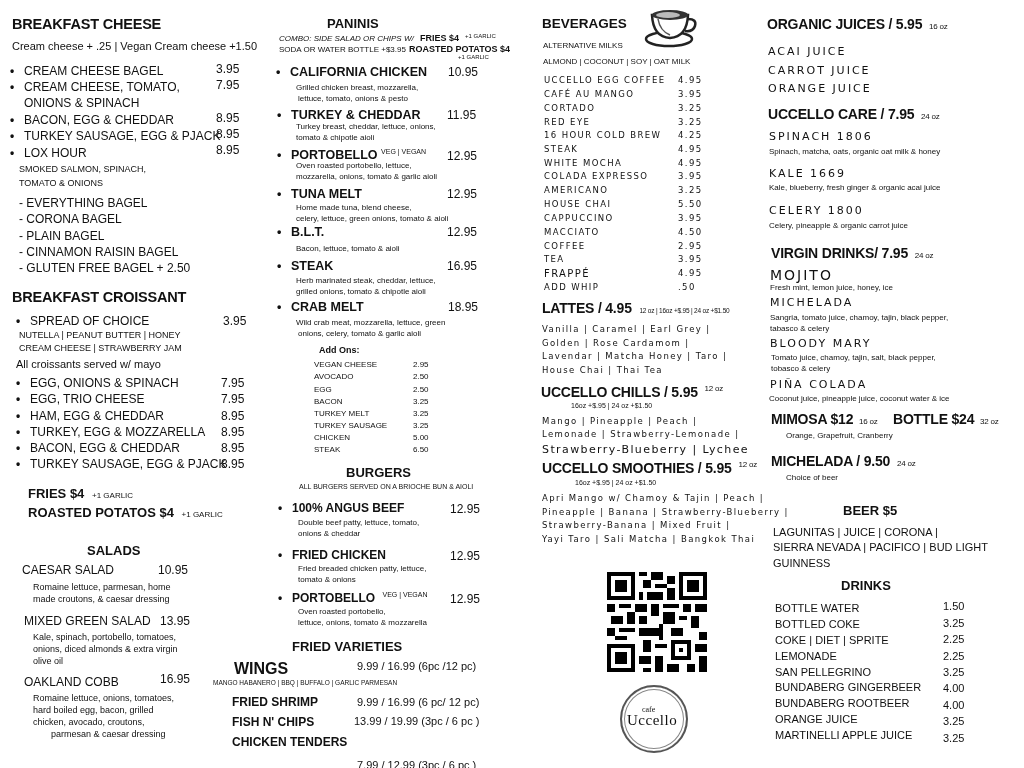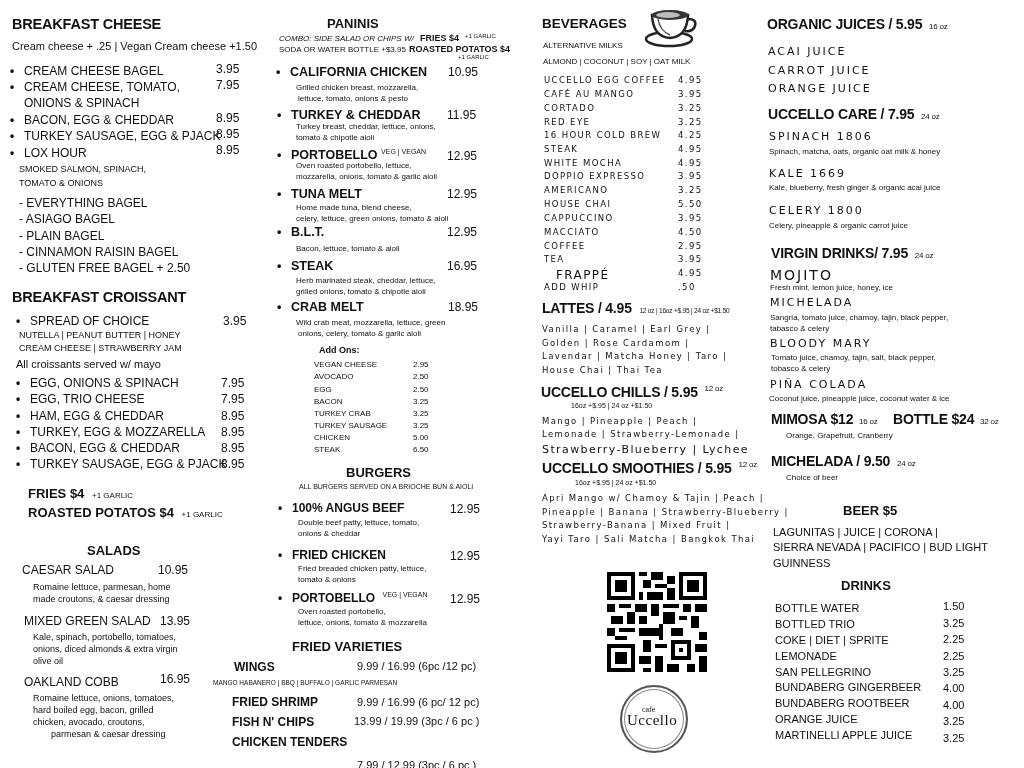--- a/index.html
+++ b/index.html
@@ -33,21 +33,21 @@
   <div class="row bul t12" style="left:24px;top:113px">BACON, EGG &amp; CHEDDAR</div>
   <div class="price t12" style="left:216px;top:111px">8.95</div>
   <div class="row bul t12" style="left:24px;top:129px">TURKEY SAUSAGE, EGG &amp; PJACK</div>
   <div class="price t12" style="left:216px;top:127px">8.95</div>
   <div class="row bul t12" style="left:24px;top:146px">LOX HOUR</div>
   <div class="price t12" style="left:216px;top:143px">8.95</div>
   <div class="row t9" style="left:19px;top:164px">SMOKED SALMON, SPINACH,</div>
   <div class="row t9" style="left:19px;top:178px">TOMATO  &amp; ONIONS</div>
 
   <div class="row t12" style="left:19px;top:196px">- EVERYTHING BAGEL</div>
-  <div class="row t12" style="left:19px;top:212px">- ASIAGO BAGEL</div>
+  <div class="row t12" style="left:19px;top:212px">- CORONA BAGEL</div>
   <div class="row t12" style="left:19px;top:229px">- PLAIN BAGEL</div>
   <div class="row t12" style="left:19px;top:245px">- CINNAMON RAISIN BAGEL</div>
   <div class="row t12" style="left:19px;top:261px">- GLUTEN FREE BAGEL  + 2.50</div>
 </div>
 
 <div>
   <div class="abs h" style="left:12px;top:289px;font-size:14.5px">BREAKFAST CROISSANT</div>
   <div class="row bul t12" style="left:30px;top:314px">SPREAD OF CHOICE</div>
   <div class="price t12" style="left:223px;top:314px">3.95</div>
   <div class="row t9" style="left:19px;top:330px">NUTELLA | PEANUT BUTTER | HONEY</div>
@@ -139,21 +139,21 @@
   <div class="row" style="left:319px;top:345px;font-size:9px;font-weight:bold">Add Ons:</div>
   <div>
     <div class="row t8" style="left:314px;top:360px">VEGAN CHEESE</div>
     <div class="row t8" style="left:413px;top:360px">2.95</div>
     <div class="row t8" style="left:314px;top:372px">AVOCADO</div>
     <div class="row t8" style="left:413px;top:372px">2.50</div>
     <div class="row t8" style="left:314px;top:385px">EGG</div>
     <div class="row t8" style="left:413px;top:385px">2.50</div>
     <div class="row t8" style="left:314px;top:397px">BACON</div>
     <div class="row t8" style="left:413px;top:397px">3.25</div>
-    <div class="row t8" style="left:314px;top:409px">TURKEY CRAB</div>
+    <div class="row t8" style="left:314px;top:409px">TURKEY MELT</div>
     <div class="row t8" style="left:413px;top:409px">3.25</div>
     <div class="row t8" style="left:314px;top:421px">TURKEY SAUSAGE</div>
     <div class="row t8" style="left:413px;top:421px">3.25</div>
     <div class="row t8" style="left:314px;top:433px">CHICKEN</div>
     <div class="row t8" style="left:413px;top:433px">5.00</div>
     <div class="row t8" style="left:314px;top:445px">STEAK</div>
     <div class="row t8" style="left:413px;top:445px">6.50</div>
   </div>
 </div>
 
@@ -172,21 +172,21 @@
   <div class="row t8" style="left:298px;top:575px">tomato &amp; onions</div>
 
   <div class="row bul h2" style="left:292px;top:591px;font-size:12px"><span>PORTOBELLO</span> <span style="font-size:7px;font-weight:normal;vertical-align:top;margin-left:4px">VEG | VEGAN</span></div>
   <div class="price t12" style="left:450px;top:592px">12.95</div>
   <div class="row t8" style="left:298px;top:607px">Oven roasted portobello,</div>
   <div class="row t8" style="left:298px;top:618px">lettuce,  onions, tomato &amp; mozzarella</div>
 </div>
 
 <div>
   <div class="abs h2" style="left:292px;top:639px">FRIED VARIETIES</div>
-  <div class="row h2" style="left:234px;top:660px;font-size:12px">WINGS</div>
+  <div class="row h2" style="left:234px;top:660px;font-size:16px">WINGS</div>
   <div class="price t11" style="left:357px;top:660px">9.99 / 16.99 (6pc /12 pc)</div>
   <div class="row" style="left:213px;top:679px;font-size:6.5px">MANGO HABANERO  |  BBQ |  BUFFALO  |  GARLIC PARMESAN</div>
 
   <div class="row h2" style="left:232px;top:695px;font-size:12px">FRIED SHRIMP</div>
   <div class="price t11" style="left:357px;top:696px">9.99 / 16.99 (6 pc/ 12 pc)</div>
   <div class="row h2" style="left:232px;top:715px;font-size:12px">FISH N' CHIPS</div>
   <div class="price t11" style="left:354px;top:715px">13.99 / 19.99  (3pc / 6 pc )</div>
   <div class="row h2" style="left:232px;top:735px;font-size:12px">CHICKEN TENDERS</div>
   <div class="price t11" style="left:357px;top:759px">7.99 /  12.99  (3pc / 6 pc )</div>
 </div>
@@ -212,35 +212,35 @@
     <div class="row wide" style="left:544px;top:103px;font-size:8.5px">CORTADO</div>
     <div class="row wide" style="left:678px;top:103px;font-size:8.5px">3.25</div>
     <div class="row wide" style="left:544px;top:117px;font-size:8.5px">RED EYE</div>
     <div class="row wide" style="left:678px;top:117px;font-size:8.5px">3.25</div>
     <div class="row wide" style="left:544px;top:130px;font-size:8.5px">16 HOUR COLD BREW</div>
     <div class="row wide" style="left:678px;top:130px;font-size:8.5px">4.25</div>
     <div class="row wide" style="left:544px;top:144px;font-size:8.5px">STEAK</div>
     <div class="row wide" style="left:678px;top:144px;font-size:8.5px">4.95</div>
     <div class="row wide" style="left:544px;top:158px;font-size:8.5px">WHITE MOCHA</div>
     <div class="row wide" style="left:678px;top:158px;font-size:8.5px">4.95</div>
-    <div class="row wide" style="left:544px;top:171px;font-size:8.5px">DOPPIO EXPRESSO</div>
+    <div class="row wide" style="left:544px;top:171px;font-size:8.5px">COLADA EXPRESSO</div>
     <div class="row wide" style="left:678px;top:171px;font-size:8.5px">3.95</div>
     <div class="row wide" style="left:544px;top:185px;font-size:8.5px">AMERICANO</div>
     <div class="row wide" style="left:678px;top:185px;font-size:8.5px">3.25</div>
     <div class="row wide" style="left:544px;top:199px;font-size:8.5px">HOUSE CHAI</div>
     <div class="row wide" style="left:678px;top:199px;font-size:8.5px">5.50</div>
     <div class="row wide" style="left:544px;top:213px;font-size:8.5px">CAPPUCCINO</div>
     <div class="row wide" style="left:678px;top:213px;font-size:8.5px">3.95</div>
     <div class="row wide" style="left:544px;top:227px;font-size:8.5px">MACCIATO</div>
     <div class="row wide" style="left:678px;top:227px;font-size:8.5px">4.50</div>
     <div class="row wide" style="left:544px;top:241px;font-size:8.5px">COFFEE</div>
     <div class="row wide" style="left:678px;top:241px;font-size:8.5px">2.95</div>
     <div class="row wide" style="left:544px;top:254px;font-size:8.5px">TEA</div>
     <div class="row wide" style="left:678px;top:254px;font-size:8.5px">3.95</div>
-    <div class="row wide" style="left:556px;top:268px;font-size:12px">FRAPPÉ</div>
+    <div class="row wide" style="left:544px;top:268px;font-size:10px">FRAPPÉ</div>
     <div class="row wide" style="left:678px;top:268px;font-size:8.5px">4.95</div>
     <div class="row wide" style="left:544px;top:282px;font-size:8.5px">ADD WHIP</div>
     <div class="row wide" style="left:678px;top:282px;font-size:8.5px">.50</div>
   </div>
 </div>
 
 <div>
   <div class="row h" style="left:542px;top:300px"><span>LATTES  / 4.95</span> <span style="font-size:6.5px;font-weight:normal;margin-left:4px">12 oz | 16oz +$.95 | 24 oz +$1.50</span></div>
   <div class="row wide" style="left:542px;top:324px;font-size:8.5px">Vanilla  |  Caramel  |  Earl Grey  |</div>
   <div class="row wide" style="left:542px;top:338px;font-size:8.5px">Golden  |  Rose Cardamom  |</div>
@@ -371,21 +371,21 @@
   <div class="row h2" style="left:843px;top:503px">BEER  $5</div>
   <div class="row t11" style="left:773px;top:526px">LAGUNITAS | JUICE | CORONA |</div>
   <div class="row t11" style="left:773px;top:541px">SIERRA NEVADA | PACIFICO | BUD LIGHT</div>
   <div class="row t11" style="left:773px;top:557px">GUINNESS</div>
 </div>
 
 <div>
   <div class="row h2" style="left:841px;top:578px">DRINKS</div>
   <div class="row t11" style="left:775px;top:602px">BOTTLE WATER</div>
   <div class="row t11" style="left:943px;top:600px">1.50</div>
-  <div class="row t11" style="left:775px;top:618px">BOTTLED TRIO</div>
+  <div class="row t11" style="left:775px;top:618px">BOTTLED COKE</div>
   <div class="row t11" style="left:943px;top:617px">3.25</div>
   <div class="row t11" style="left:775px;top:634px">COKE | DIET | SPRITE</div>
   <div class="row t11" style="left:943px;top:633px">2.25</div>
   <div class="row t11" style="left:775px;top:650px">LEMONADE</div>
   <div class="row t11" style="left:943px;top:650px">2.25</div>
   <div class="row t11" style="left:775px;top:666px">SAN PELLEGRINO</div>
   <div class="row t11" style="left:943px;top:666px">3.25</div>
   <div class="row t11" style="left:775px;top:681px">BUNDABERG GINGERBEER</div>
   <div class="row t11" style="left:943px;top:682px">4.00</div>
   <div class="row t11" style="left:775px;top:697px">BUNDABERG ROOTBEER</div>

